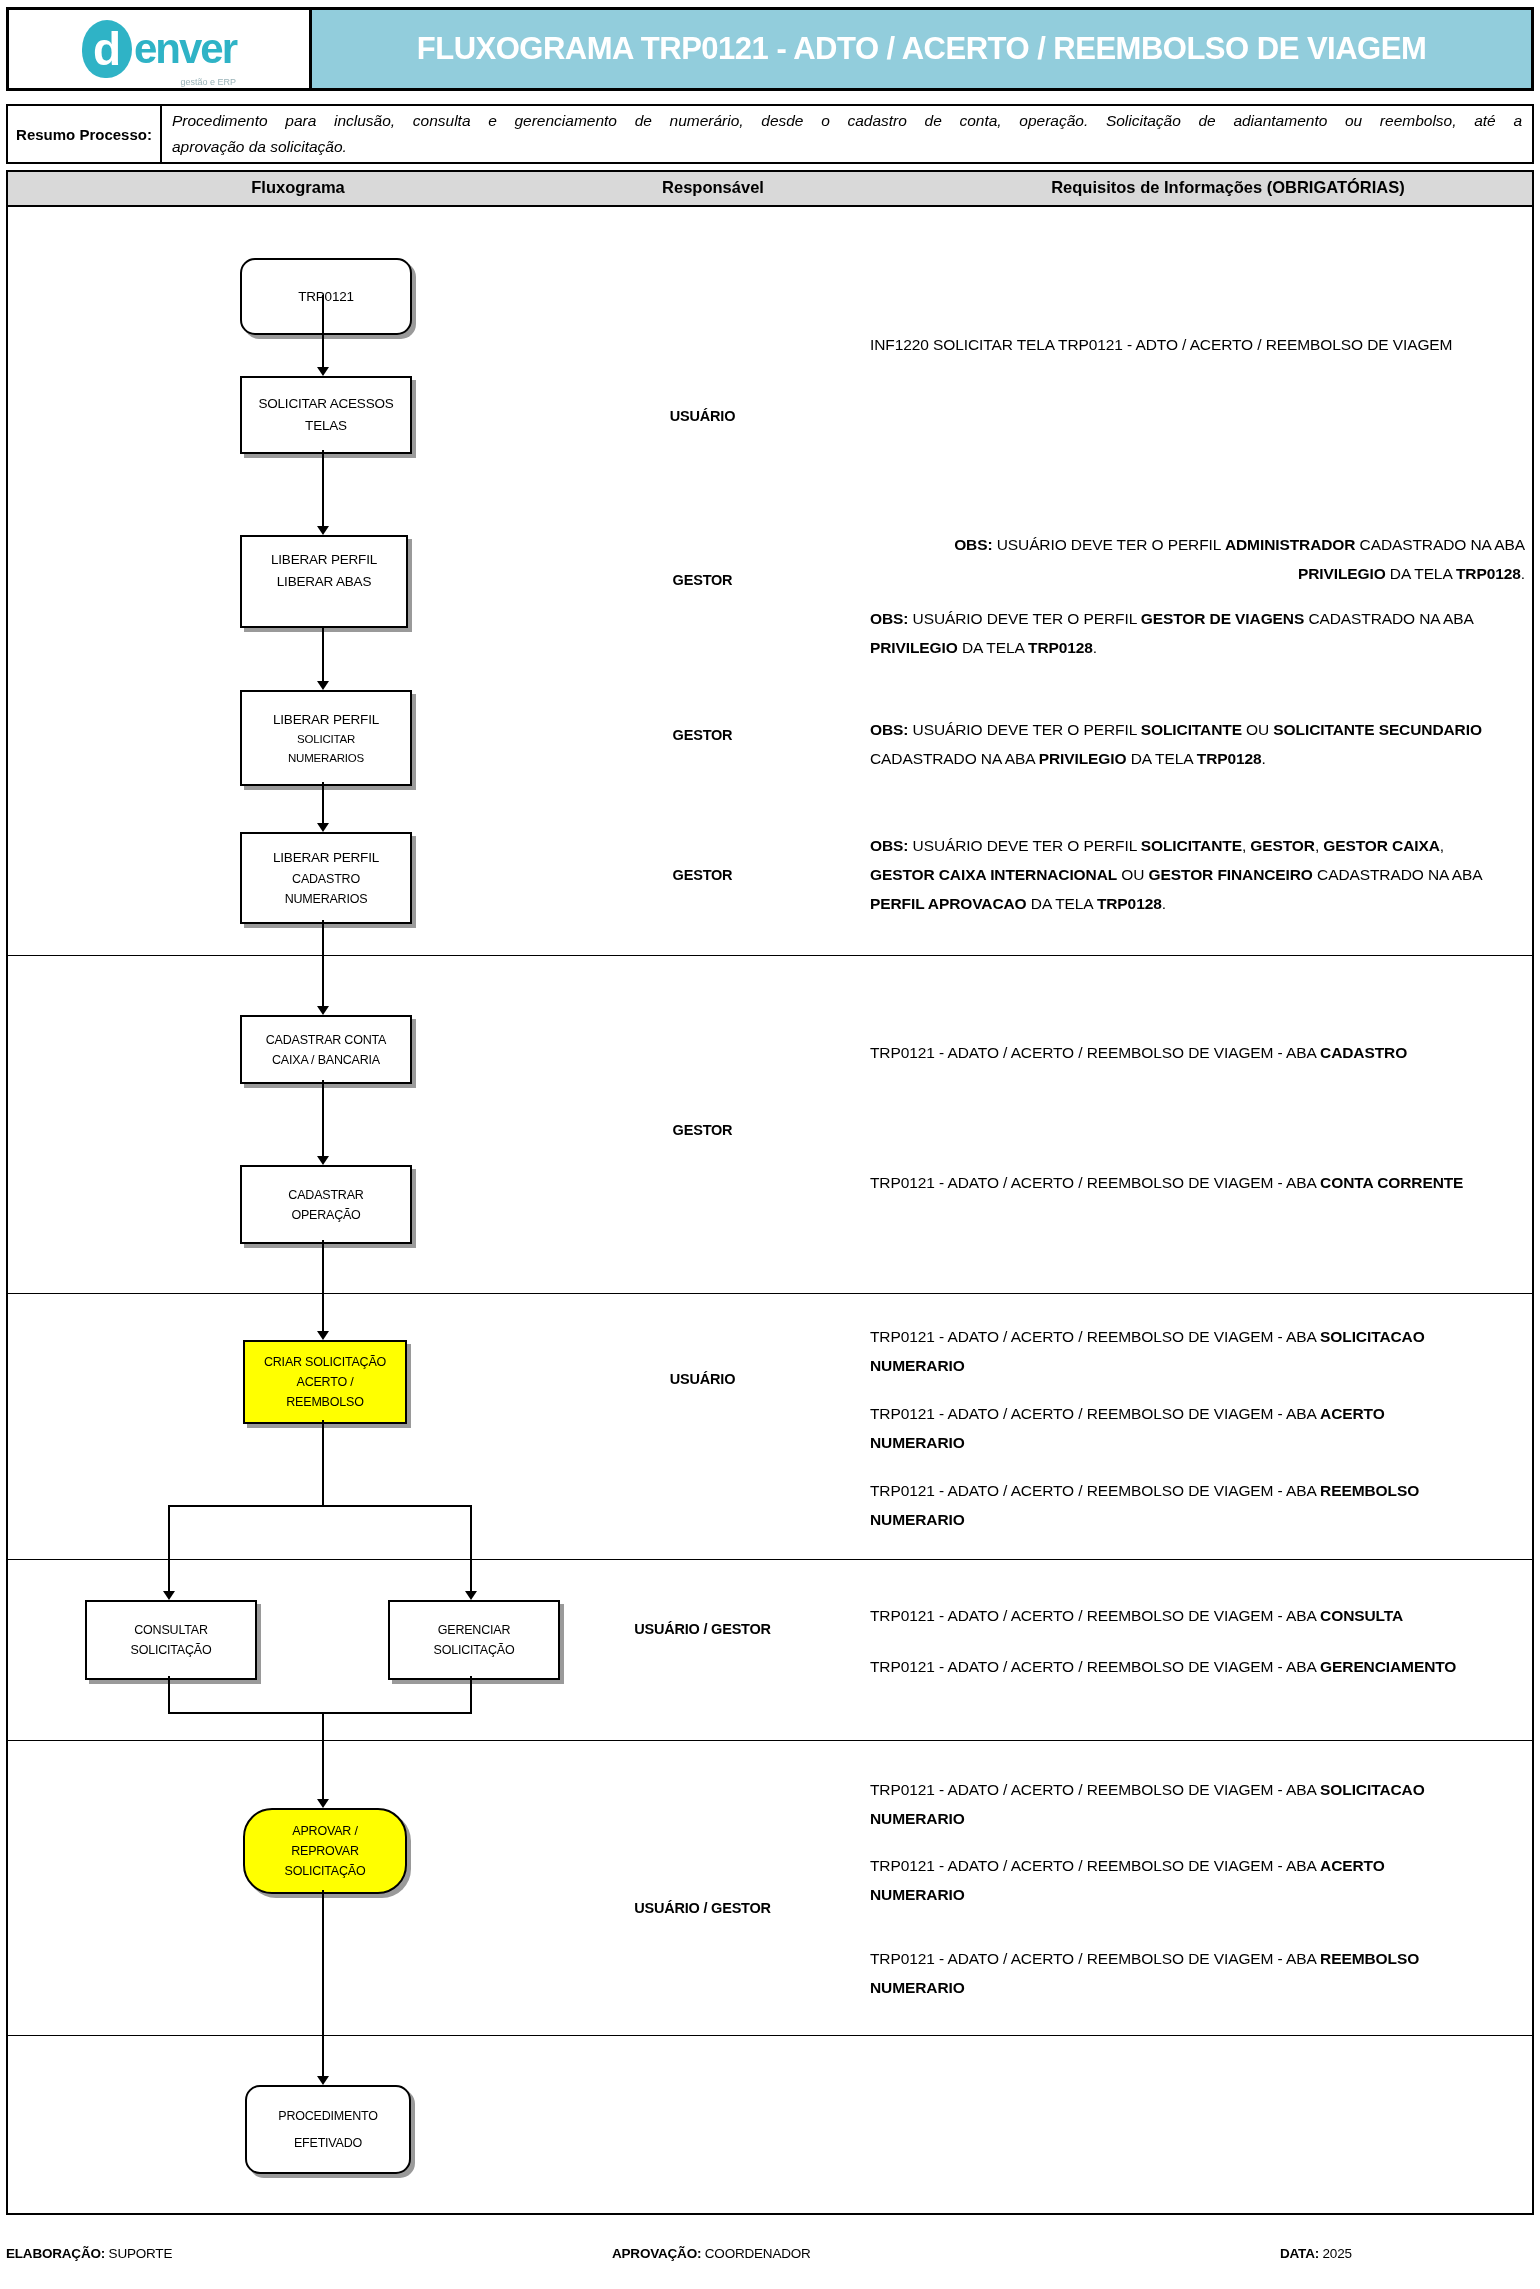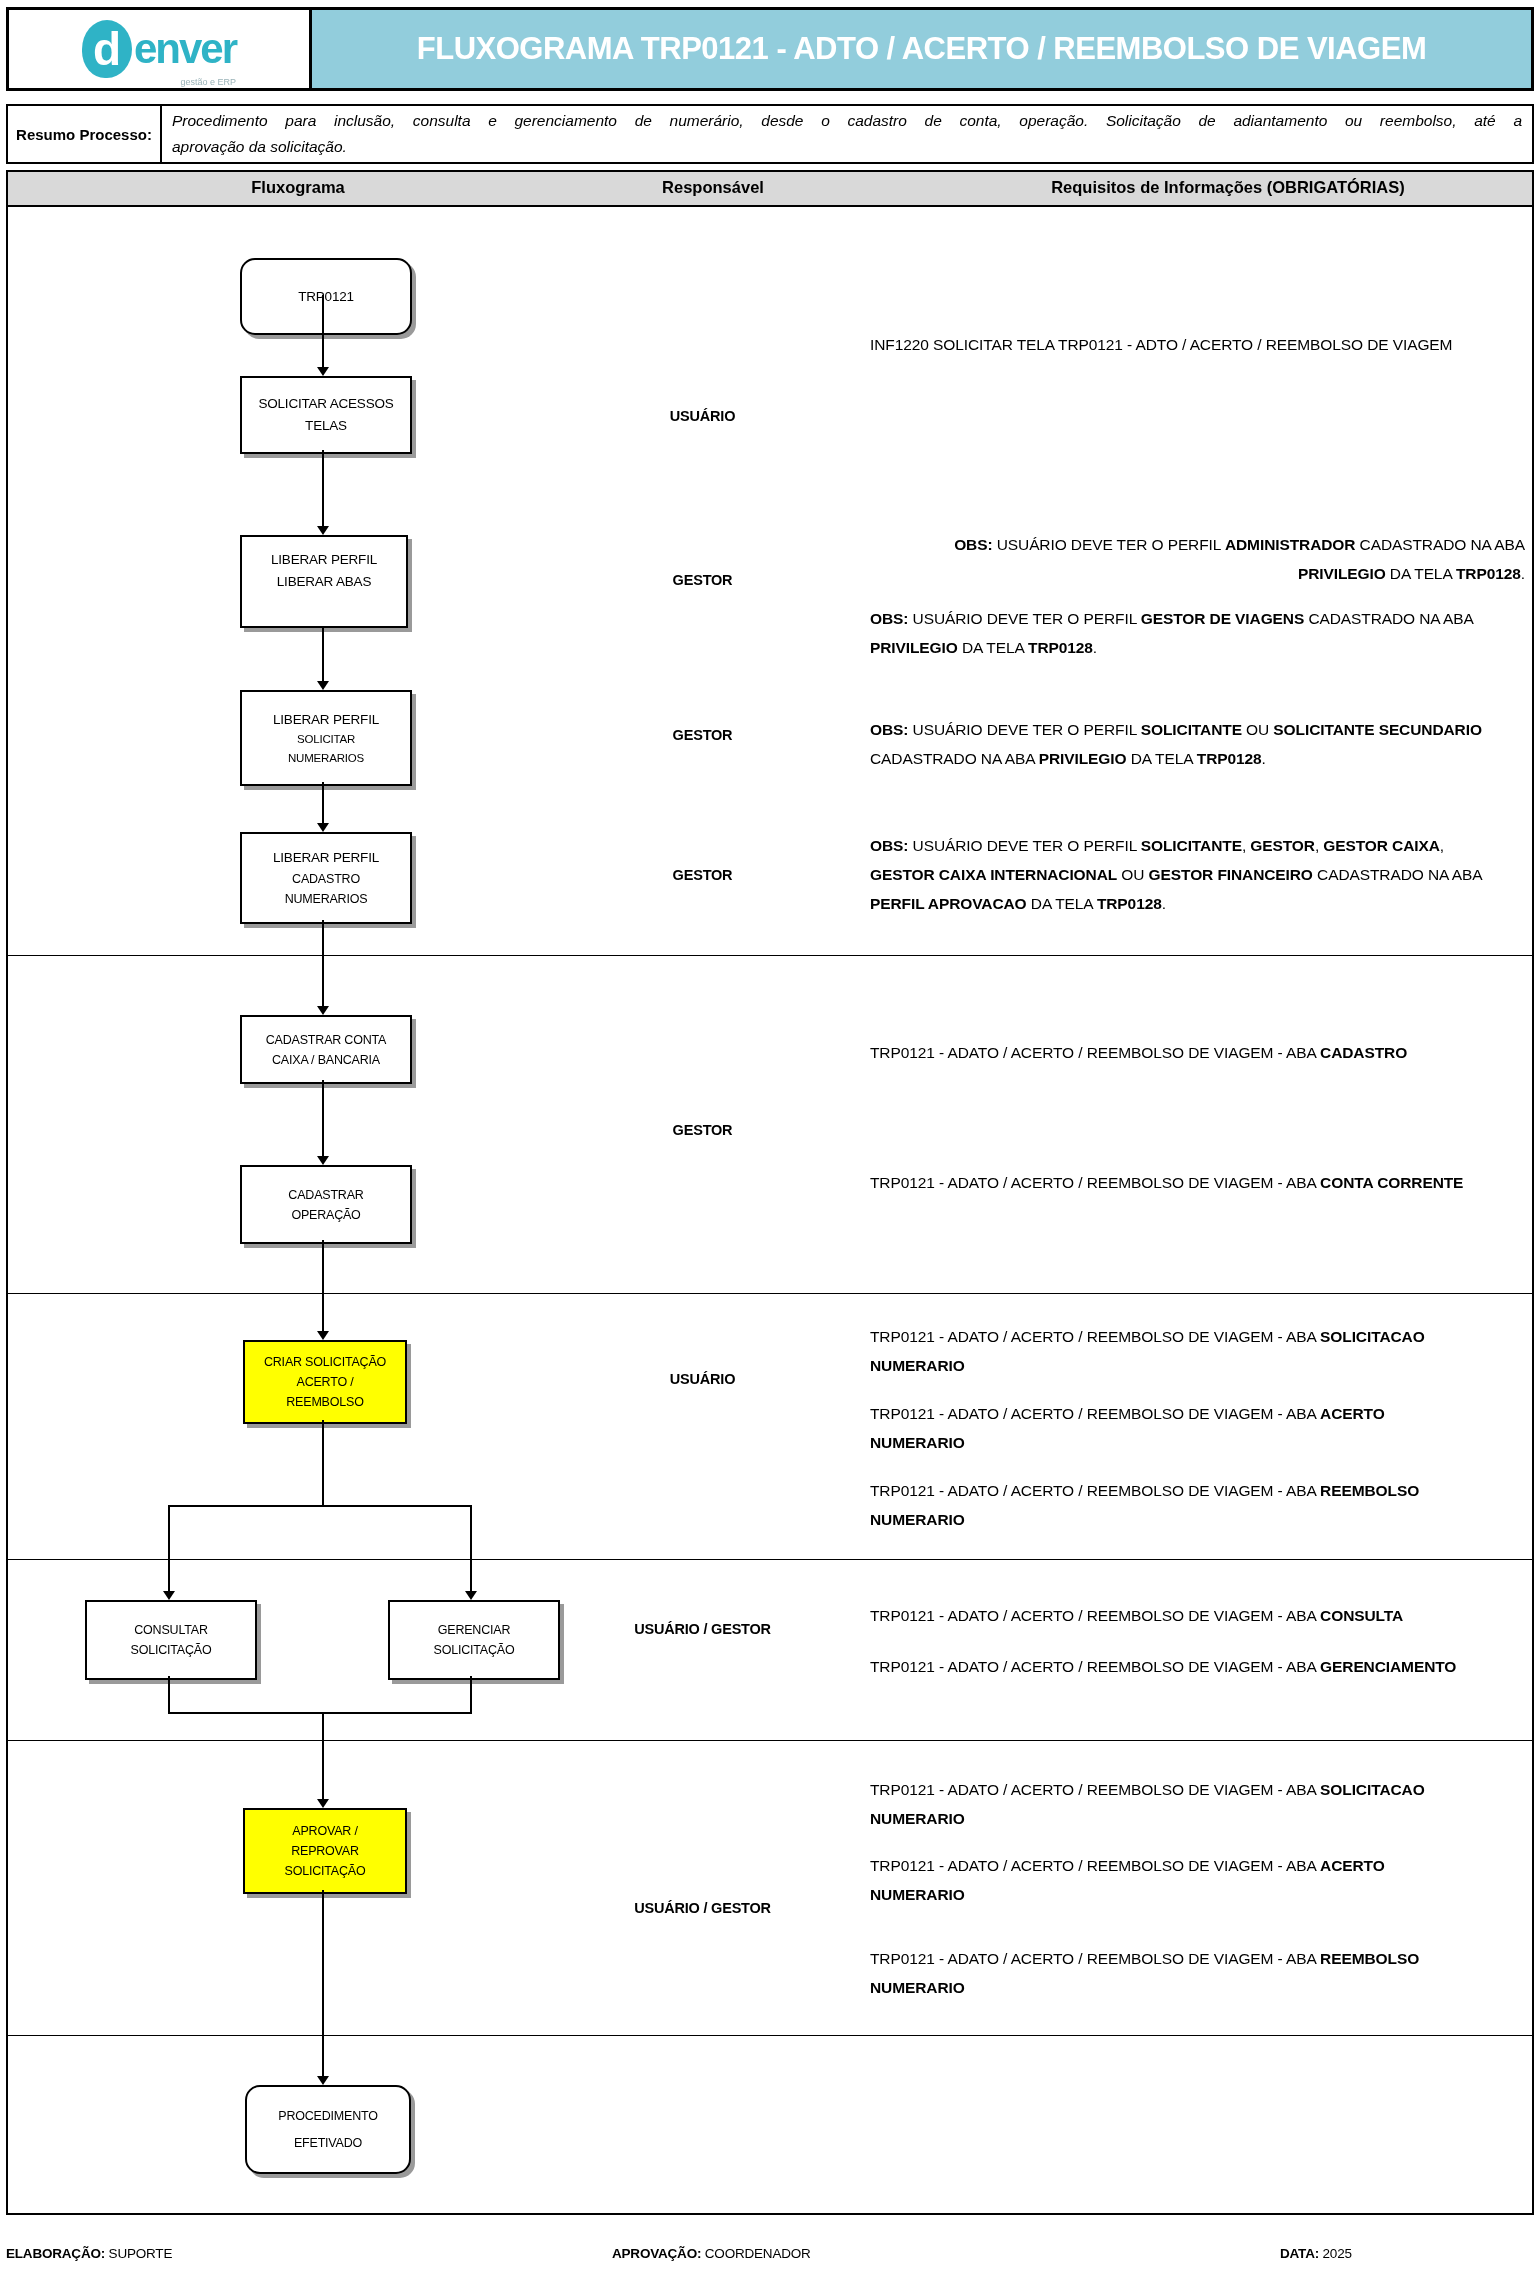--- a/index.html
+++ b/index.html
@@ -136,21 +136,21 @@
   <div class="box" style="left:85px;top:1600px;width:168px;height:76px;">
     <span>CONSULTAR</span>
     <span>SOLICITAÇÃO</span>
   </div>
 
   <div class="box" style="left:388px;top:1600px;width:168px;height:76px;">
     <span>GERENCIAR</span>
     <span>SOLICITAÇÃO</span>
   </div>
 
-  <div class="box yellow" style="left:243px;top:1808px;width:160px;height:82px;">
+  <div class="box yellow" style="left:243px;top:1808px;width:160px;height:82px;border-radius:29px;">
     <span>APROVAR /</span>
     <span>REPROVAR</span>
     <span>SOLICITAÇÃO</span>
   </div>
 
   <div class="box term tall-lines" style="left:245px;top:2085px;width:162px;height:85px;">
     <span>PROCEDIMENTO</span>
     <span>EFETIVADO</span>
   </div>
 

